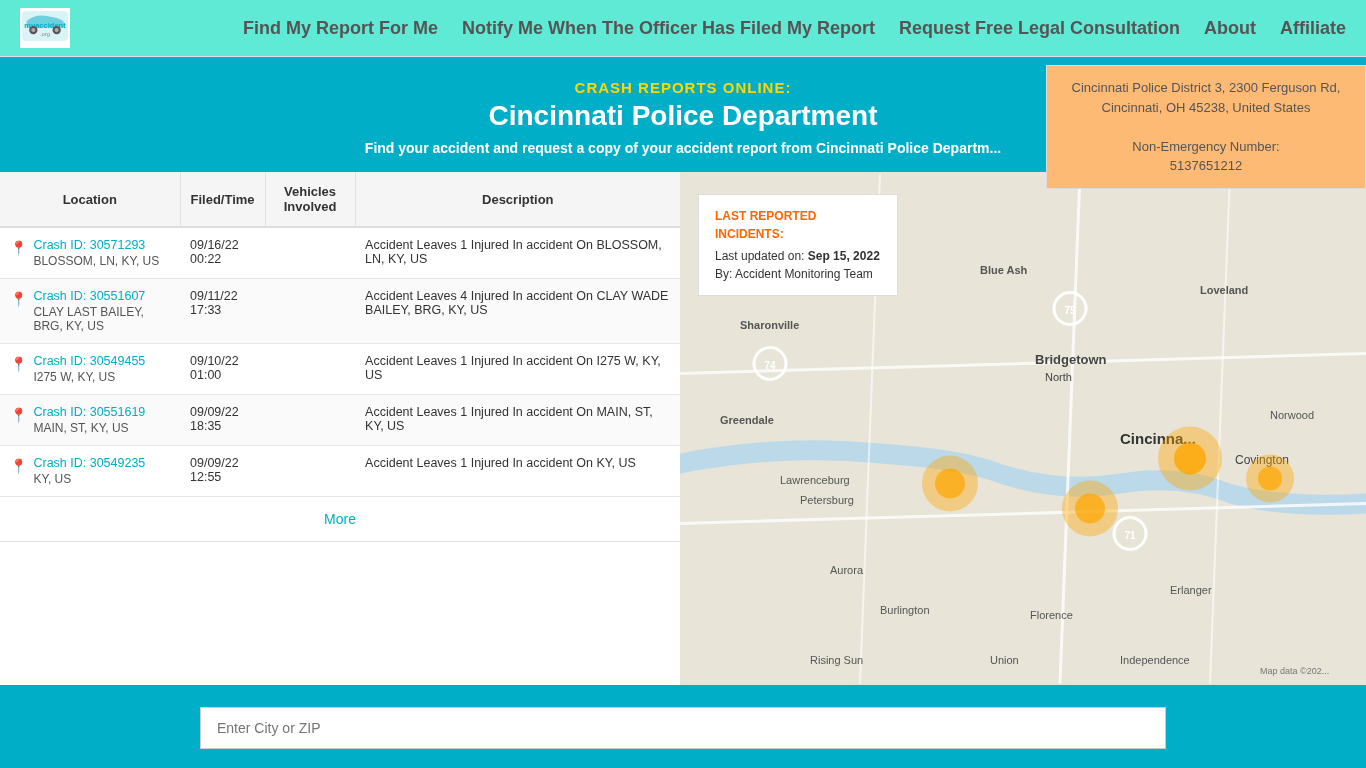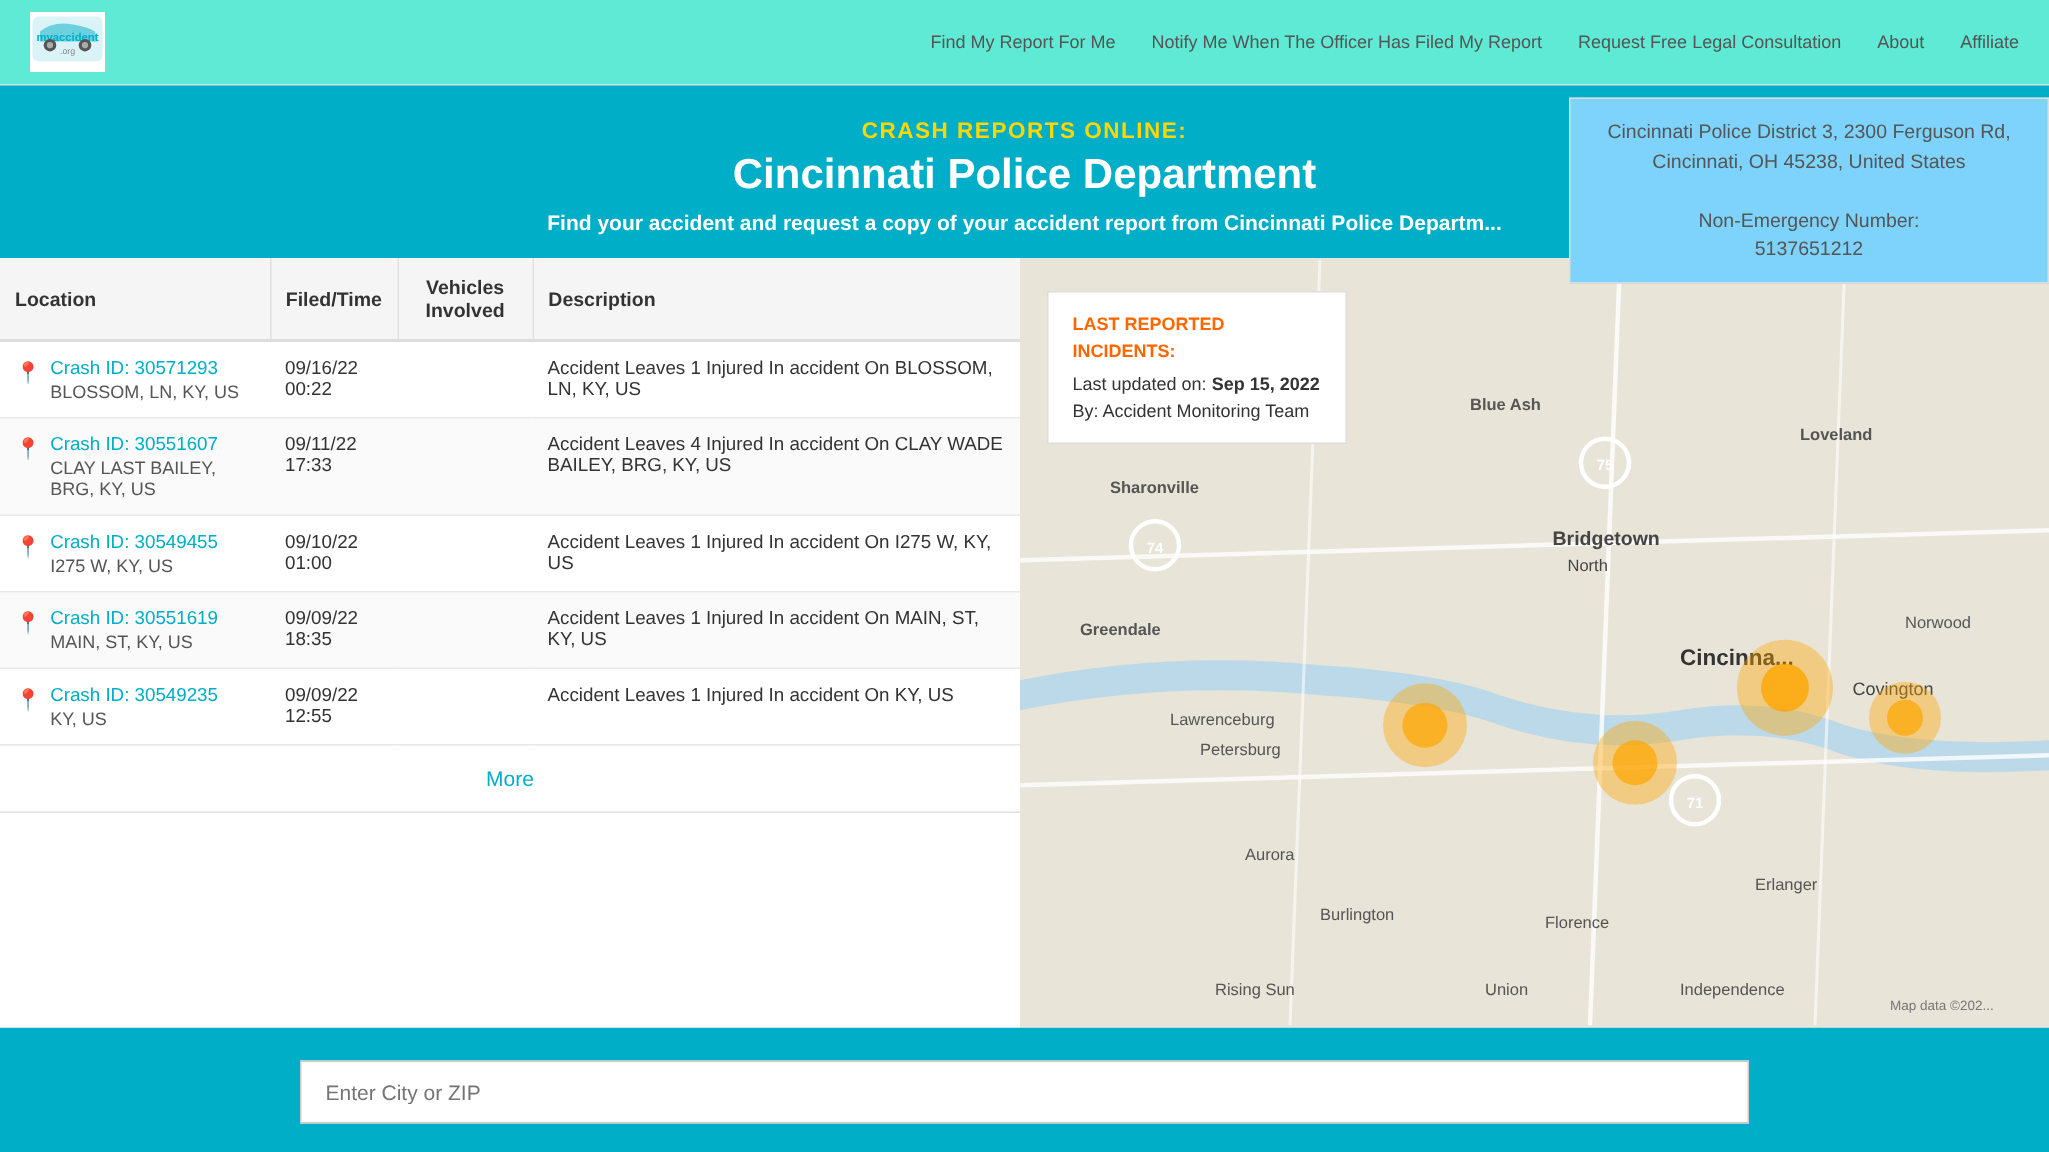--- a/index.html
+++ b/index.html
@@ -16,21 +16,21 @@
     }
     .navbar-logo { display: flex; align-items: center; gap: 6px; }
     .logo-icon {
       width: 50px; height: 40px;
       background: #fff;
       display: flex; align-items: center; justify-content: center;
     }
     .logo-car-svg { width: 50px; height: 38px; }
     .navbar-links { display: flex; gap: 24px; align-items: center; }
     .navbar-links a {
-      color: #555; text-decoration: none; font-size: 12px;
+      color: #555; text-decoration: none; font-size: 18px; font-weight: bold;
     }
 
     
     .hero {
       background: #00aec7;
       text-align: center;
       padding: 22px 20px 16px;
       position: relative;
     }
     .hero-subtitle {
@@ -49,21 +49,21 @@
     .hero-desc {
       color: #fff;
       font-size: 14px;
       font-weight: 600;
     }
 
     
     .info-card {
       position: absolute;
       top: 8px; right: 0;
-      background: #7dd3fc;
+      background: #fdba74;
       border: 1px solid #ddd;
       padding: 12px 16px;
       width: 320px;
       font-size: 13px;
       color: #555;
       line-height: 1.5;
       z-index: 10;
     }
 
     
@@ -84,21 +84,21 @@
     }
     .incidents-table thead tr {
       background: #f5f5f5;
       border-bottom: 2px solid #ddd;
     }
     .incidents-table thead th {
       padding: 12px 10px;
       font-weight: bold;
       font-size: 13px;
       color: #333;
-      text-align: left;
+      text-align: center;
       border-right: 1px solid #e0e0e0;
     }
     .incidents-table thead th:last-child { border-right: none; }
     .incidents-table tbody tr {
       border-bottom: 1px solid #e8e8e8;
     }
     .incidents-table tbody tr:nth-child(even) { background: #fafafa; }
     .incidents-table tbody td {
       padding: 10px 10px;
       vertical-align: top;

